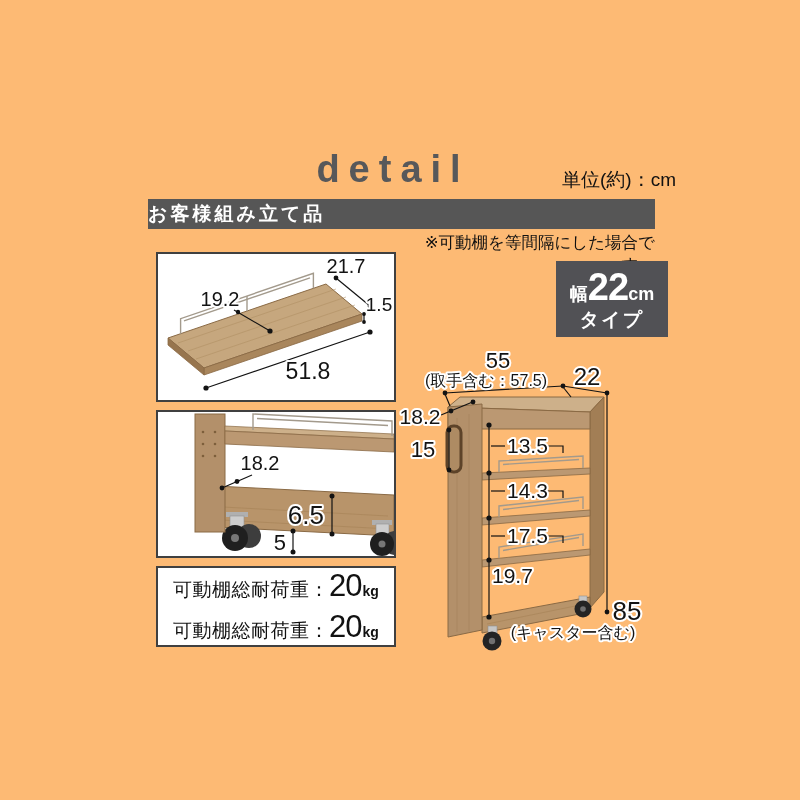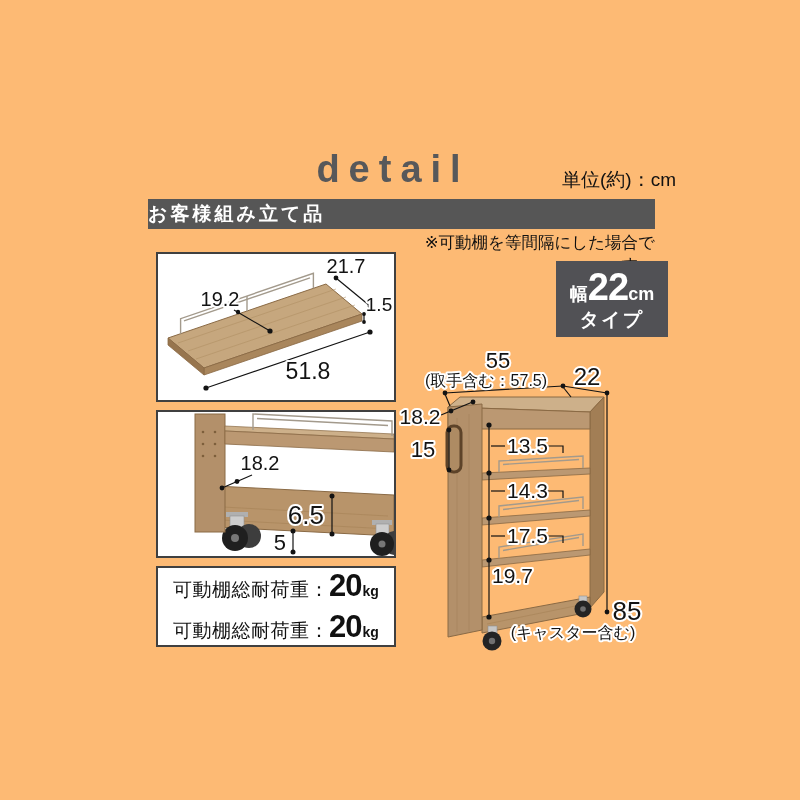--- a/index.html
+++ b/index.html
@@ -16,21 +16,21 @@
   .badge .l1{display:flex;align-items:baseline;font-weight:700;}
   .badge .small{font-size:18px;}
   .badge .big{font-size:38px;letter-spacing:-1px;}
   .badge .l2{font-size:19px;font-weight:700;letter-spacing:2px;margin-top:2px;}
   .box{position:absolute;left:156px;width:240px;border:2px solid #404040;background:#fff;box-sizing:border-box;overflow:hidden;}
   .box1{top:252px;height:150px;}
   .box2{top:410px;height:148px;}
   .box3{top:566px;height:81px;display:flex;flex-direction:column;justify-content:center;gap:5px;}
   .load-row{display:flex;align-items:baseline;justify-content:center;color:#111;}
   .load-label{font-size:19px;font-weight:500;letter-spacing:0.5px;}
-  .load-value{font-size:31px;font-weight:700;letter-spacing:-1px;}
+  .load-value{font-size:31px;font-weight:400;letter-spacing:-1px;}
   .load-unit{font-size:14px;font-weight:700;margin-left:1px;}
   .cart-svg{position:absolute;left:395px;top:340px;}
   svg text{font-family:"Liberation Sans","DejaVu Sans",sans-serif;fill:#131313;font-weight:500;
            paint-order:stroke;stroke:#ffffff;stroke-width:4px;stroke-linejoin:round;}
   svg .dimline{stroke:#131313;stroke-width:1.2;fill:none;}
   svg .dot{fill:#131313;stroke:none;}
   svg .wire{stroke:#a39a8c;stroke-width:1.4;fill:none;}
 </style>
 </head>
 <body>

